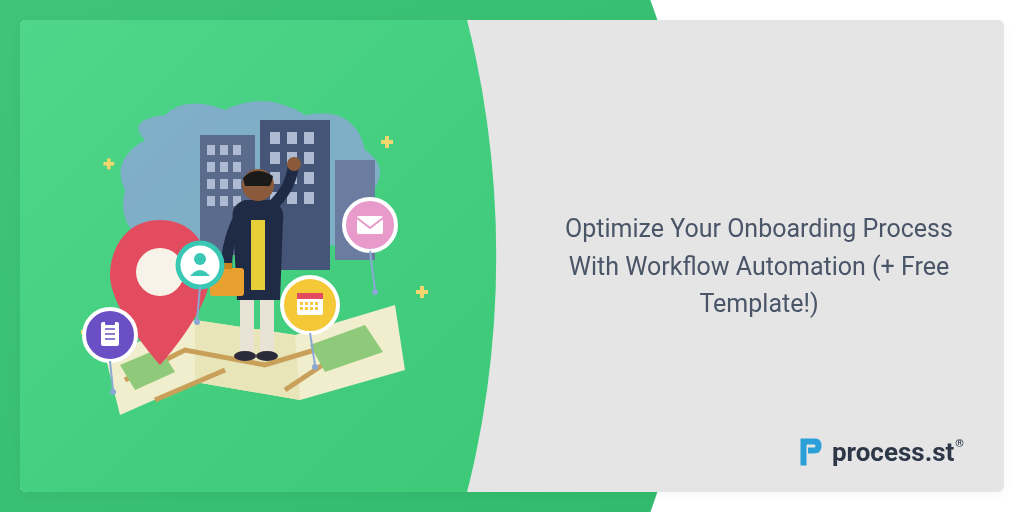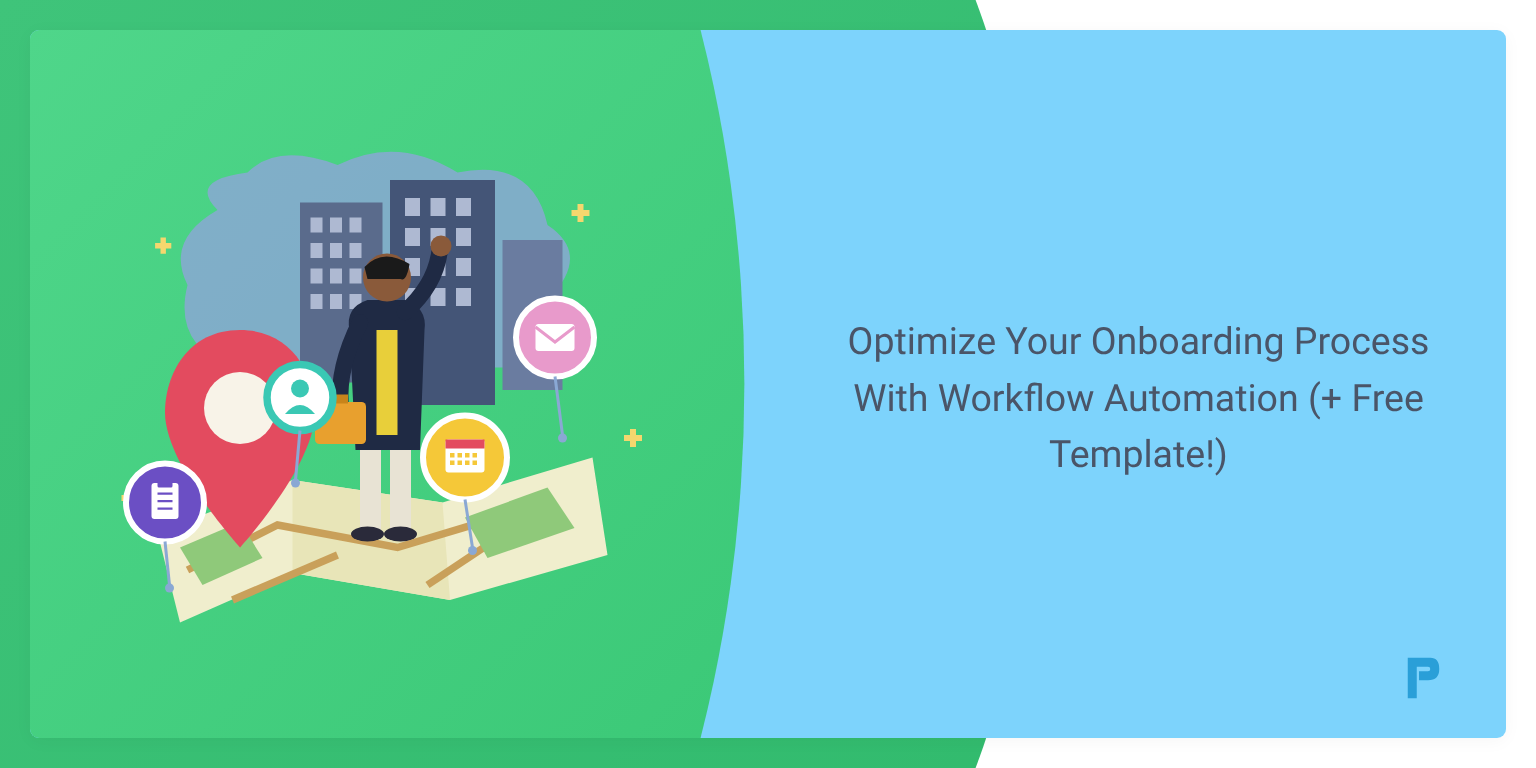--- a/index.html
+++ b/index.html
@@ -19,21 +19,21 @@
     height: 100%;
     background: linear-gradient(135deg, #3fc47a 0%, #2eb86a 100%);
     clip-path: ellipse(68% 140% at 0% 50%);
   }
   .card {
     position: absolute;
     top: 20px;
     left: 20px;
     right: 20px;
     bottom: 20px;
-    background: #7dd3fc;
+    background: #e5e5e5;
     border-radius: 6px;
     display: flex;
     align-items: center;
     overflow: hidden;
     box-shadow: 0 2px 12px rgba(0,0,0,0.04);
     padding-left: 16px;
   }
   .inner-curve {
     position: absolute;
     top: 0;
@@ -226,14 +226,17 @@
     </svg>
   </div>
 
   <div class="headline">Optimize Your Onboarding Process With Workflow Automation (+ Free Template!)</div>
 
   <div class="logo">
     <svg class="logo-icon" viewBox="0 0 40 40">
       <path d="M 6 2 L 26 2 Q 34 2 34 12 Q 34 22 24 22 L 16 22 L 16 14 L 24 14 Q 26 14 26 12 Q 26 10 24 10 L 14 10 L 14 38 L 6 38 Z" fill="#2a9fd8"></path>
       <path d="M 14 18 L 24 18 Q 30 18 30 12" stroke="#1a6a94" stroke-width="0" fill="none"></path>
     </svg>
+    <span class="logo-text">
+      <span>process.st</span><span class="logo-reg">®</span>
+    </span>
   </div>
 </div>
 
 </body></html>

